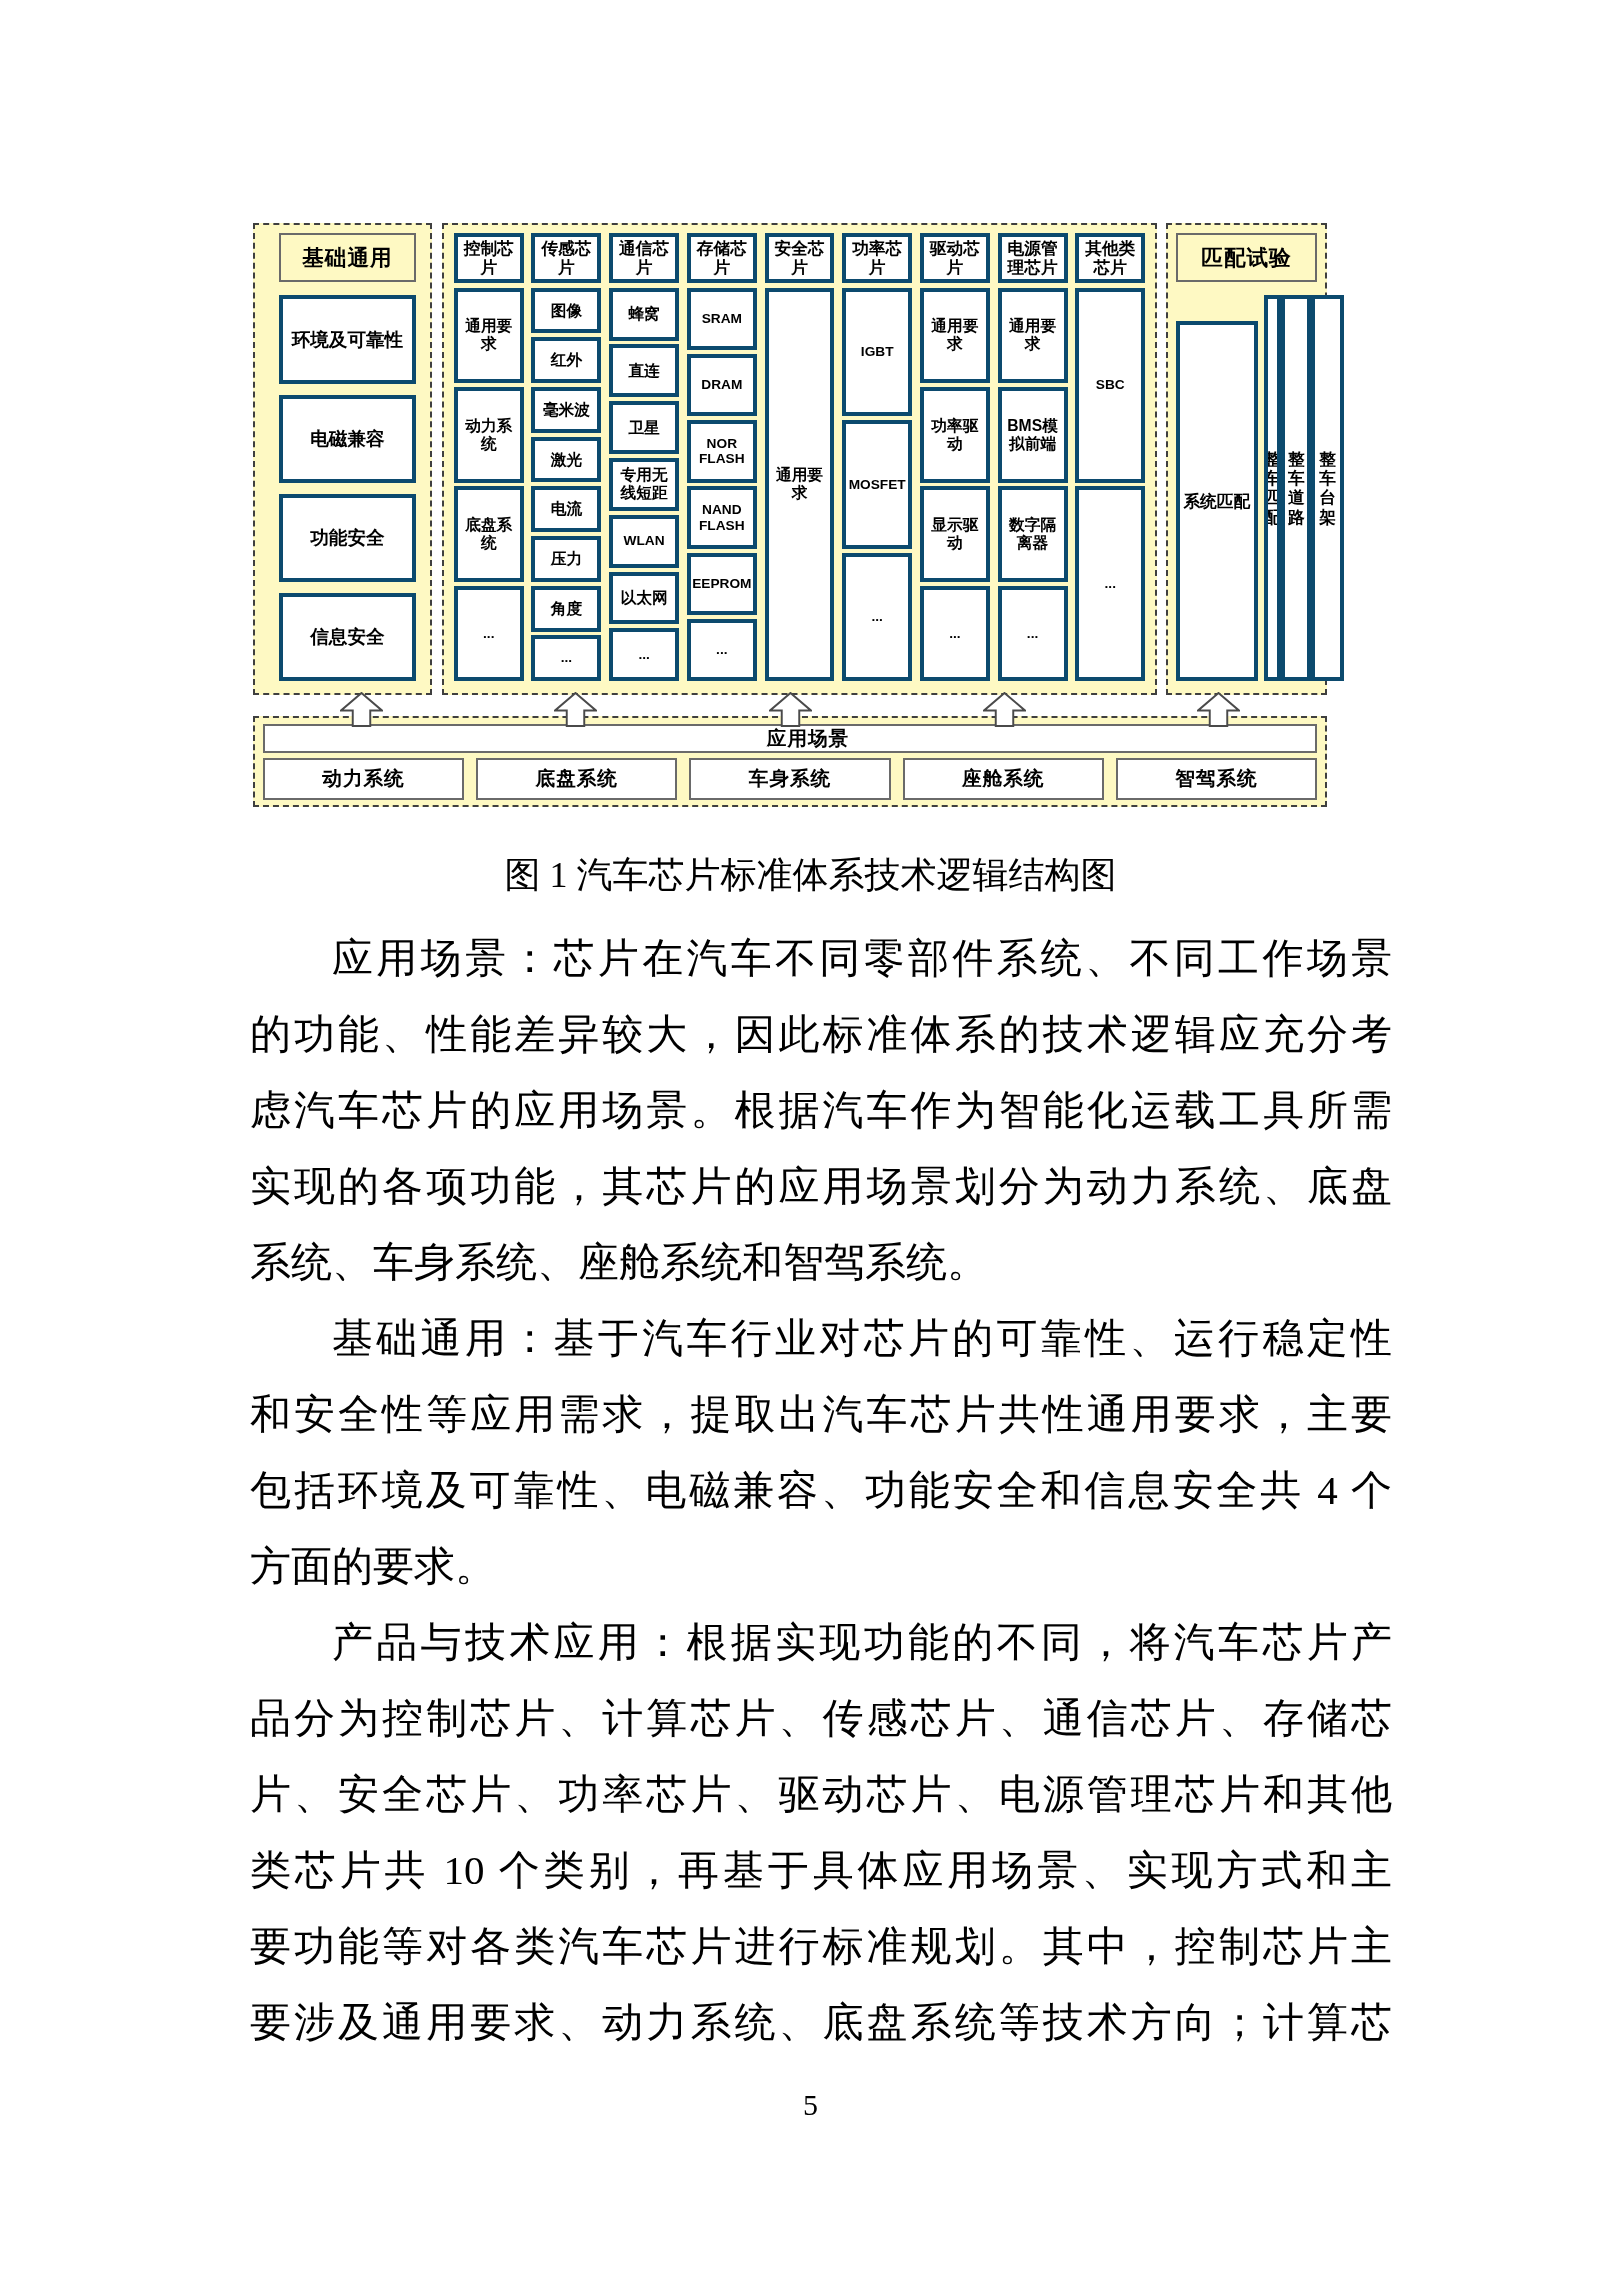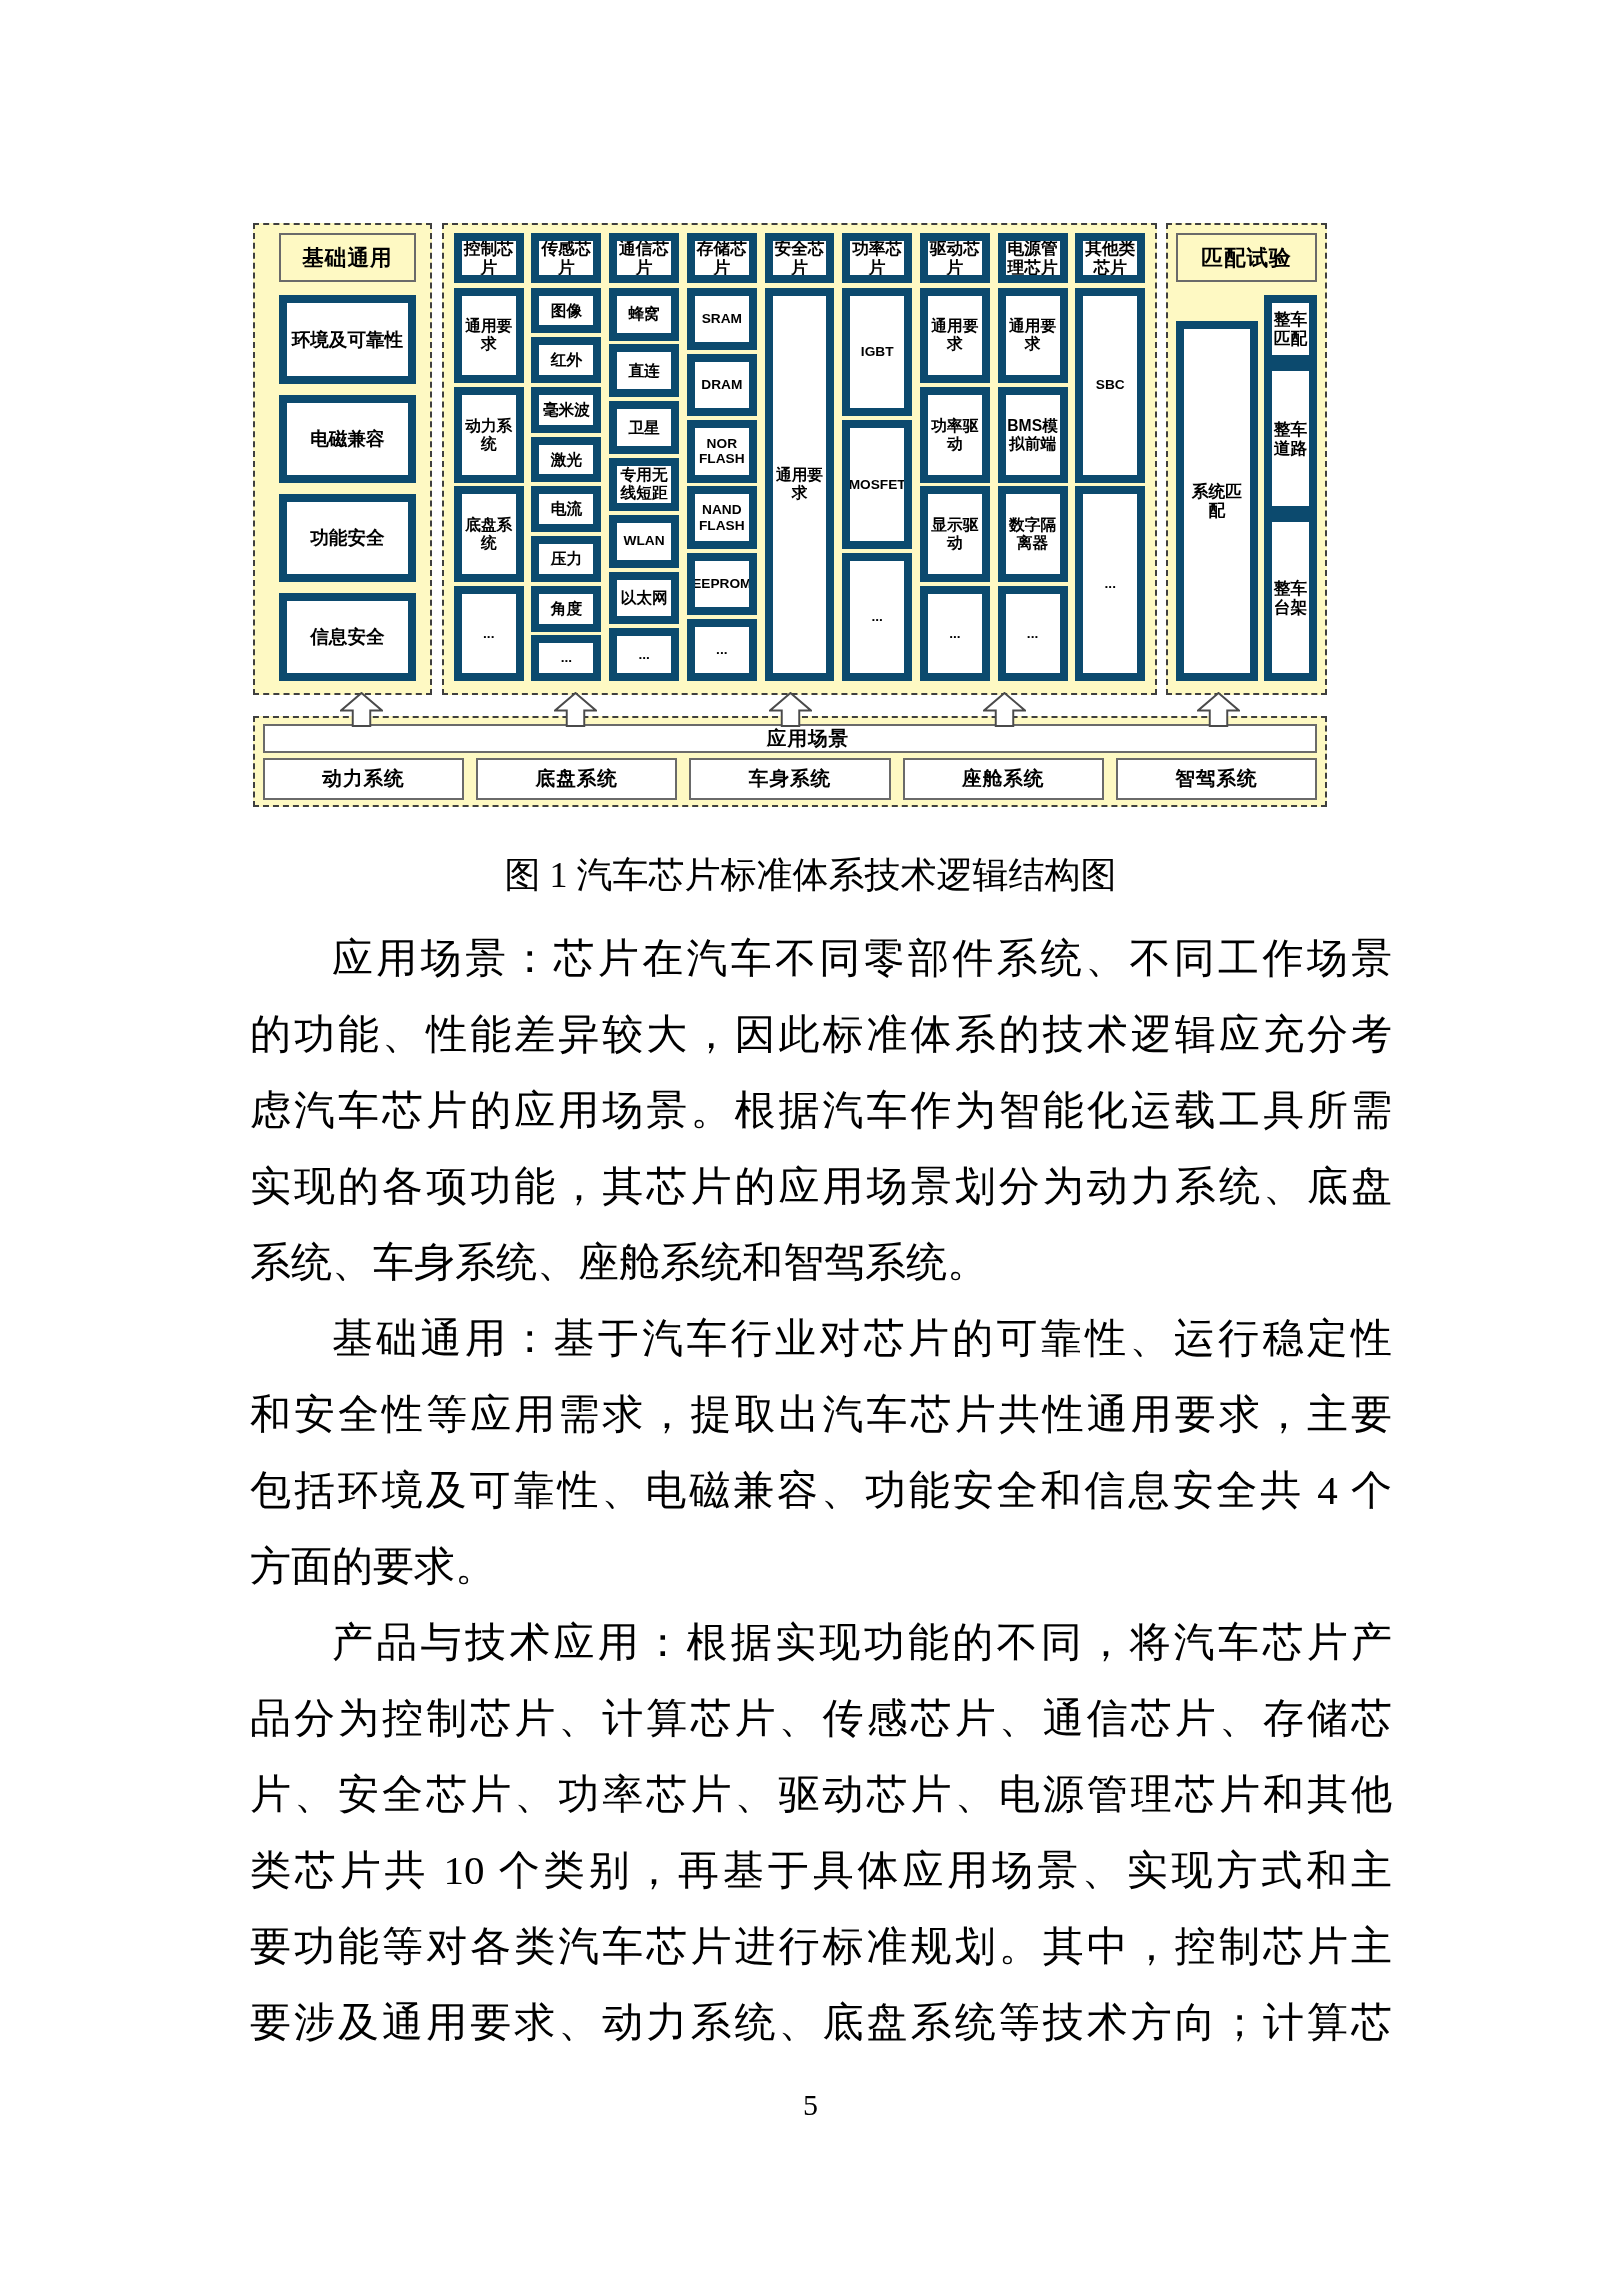--- a/index.html
+++ b/index.html
@@ -11,34 +11,34 @@
   .sec{position:absolute;border:2px dashed #3f3f3f;box-sizing:border-box;background:#fef9c3;}
   .sec-base{left:0;top:0;width:179px;height:472px;display:flex;flex-direction:column;
             padding:7.8px 13.7px 11.8px 23.5px;}
   .sec-product{left:189px;top:0;width:715px;height:472px;display:flex;flex-direction:column;
             padding:7.8px 9.8px 11.8px;}
   .sec-match{left:913px;top:0;width:161px;height:472px;display:flex;flex-direction:column;
             padding:7.8px 7.8px 11.8px;}
   .sec *{box-sizing:border-box;}
   .hdr{border:2px solid #6a6a6a;flex:none;height:49px;display:flex;align-items:center;
        justify-content:center;font-weight:bold;font-size:21.6px;letter-spacing:1px;margin-bottom:13.7px;}
-  .cell{border:8px solid #0c4a6e;background:#fff;display:flex;align-items:center;
+  .cell{border:4px solid #0c4a6e;background:#fff;display:flex;align-items:center;
         justify-content:center;text-align:center;font-weight:bold;line-height:1.15;
         padding:1px;overflow:hidden;}
   .base-items{flex:1;display:flex;flex-direction:column;gap:11px;}
   .base-cell{flex:1;font-size:18.6px;}
   .columns{flex:1;display:flex;gap:7.8px;}
   .pcol{flex:1;display:flex;flex-direction:column;min-width:0;}
   .colhdr{flex:none;height:50px;font-size:16.7px;margin-bottom:4.9px;}
   .pcol-body{flex:1;display:flex;flex-direction:column;gap:3.9px;}
   .pcell{flex:1;font-size:15.7px;}
   .pcell.latin{font-size:13.7px;}
   .match-body{flex:1;display:flex;gap:5.9px;}
   .tallcell{width:82px;flex:none;font-size:16.7px;margin-top:26px;}
-  .match-right{flex:1;display:flex;flex-direction:column;gap:0;}
+  .match-right{flex:1;display:flex;flex-direction:row;gap:0;}
   .mcell{font-size:16.7px;}
   .match-right .mcell:nth-child(1){flex:58;}
   .match-right .mcell:nth-child(2){flex:156;}
   .match-right .mcell:nth-child(3){flex:174;}
 
   .arrow-row{position:absolute;left:0;top:469px;width:1074px;height:35px;display:flex;
              gap:11.8px;padding:0 7.8px;box-sizing:border-box;z-index:3;}
   .arrow-slot{flex:1;display:flex;justify-content:center;align-items:flex-start;}
 
   .sec-scenario{left:0;top:493px;width:1074px;height:91px;display:flex;flex-direction:column;

